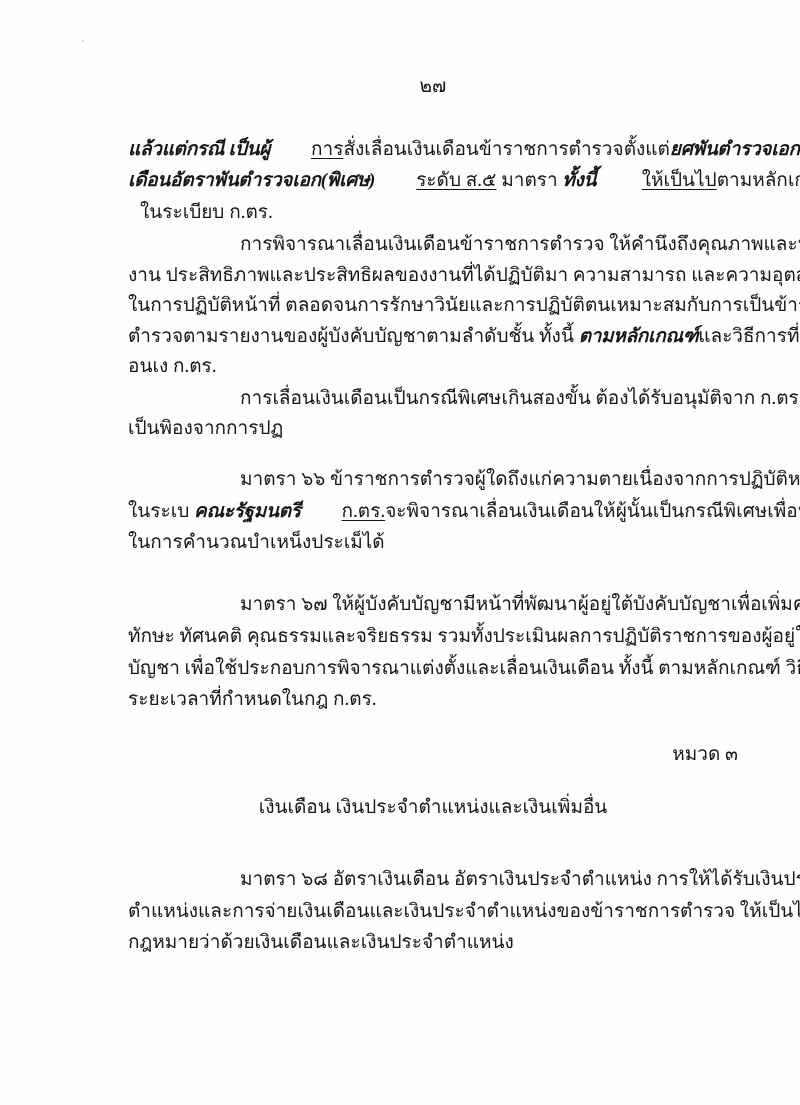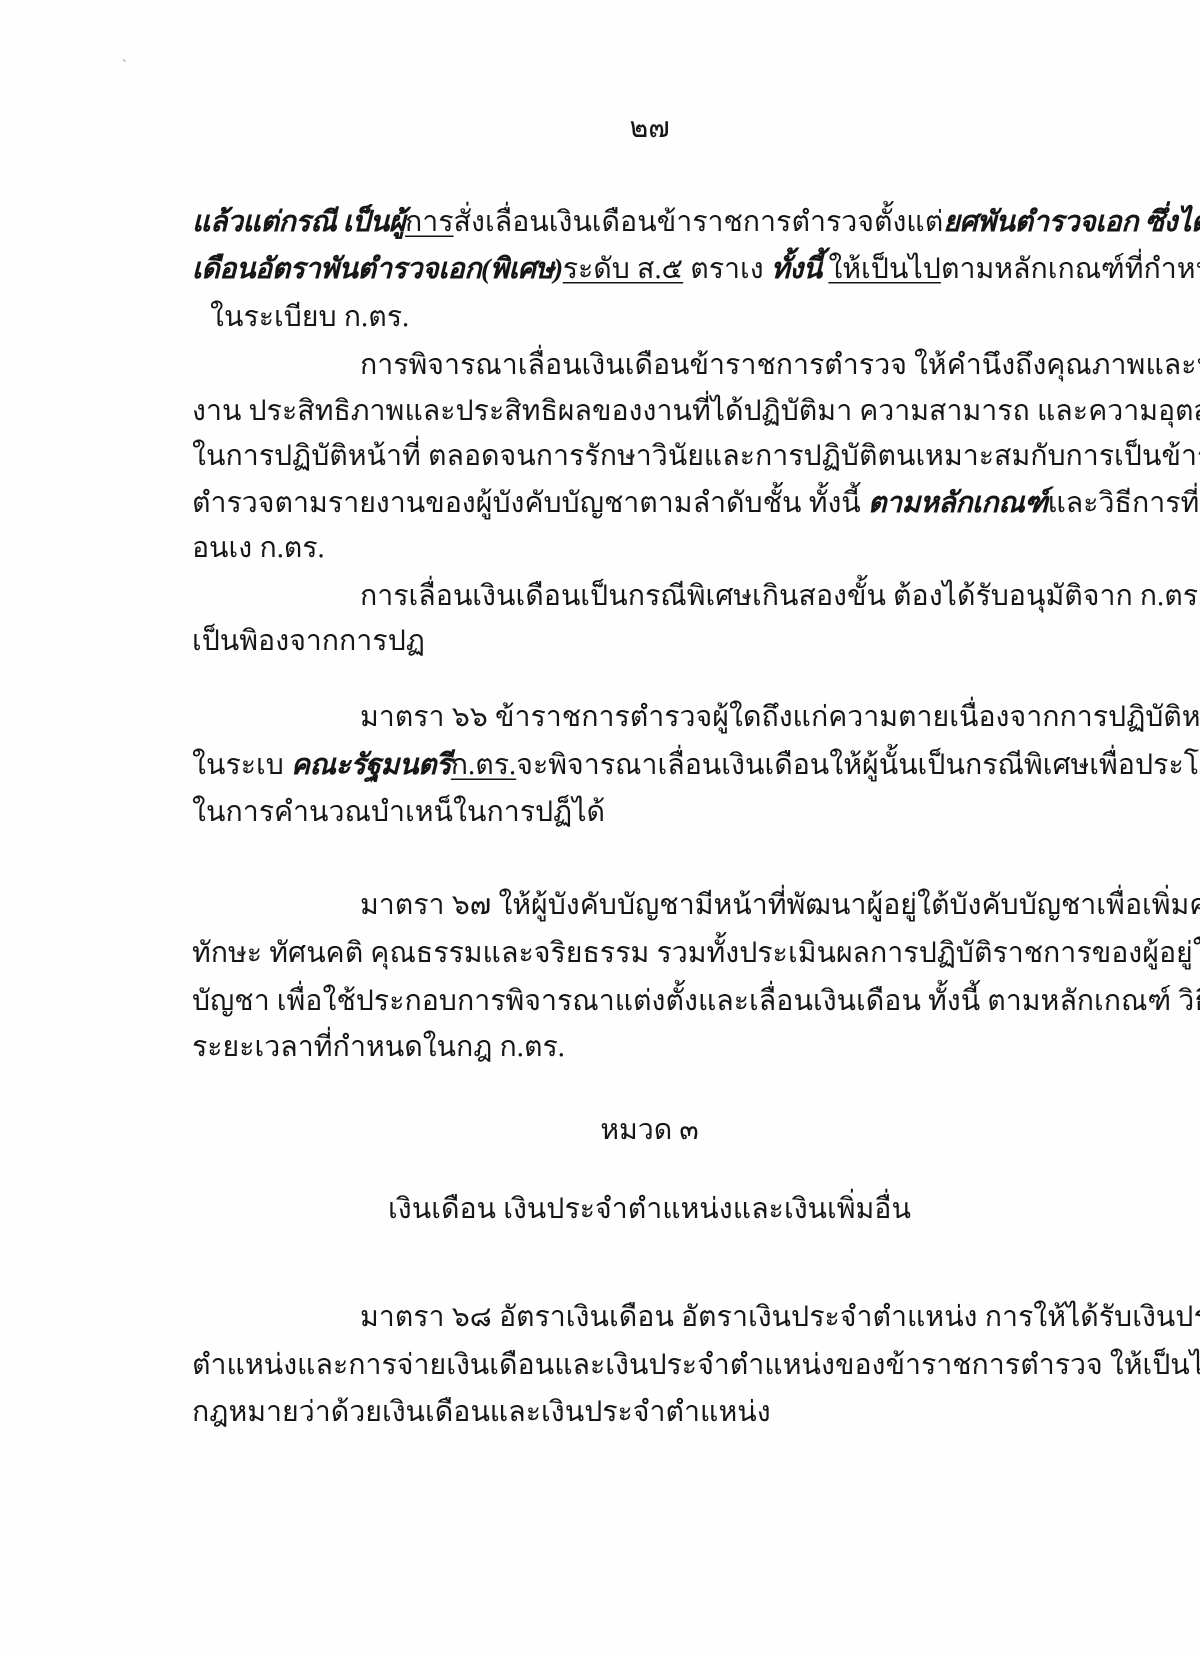--- a/index.html
+++ b/index.html
@@ -23,53 +23,53 @@
     white-space: nowrap;
     line-height: 26px;
   }
   .line.center {
     left: 128px;
     width: 610px;
     text-align: center;
   }
   .run-r  { font-weight: 400; font-style: normal; }
   .run-bi { font-weight: 700; font-style: italic; letter-spacing: -0.3px; }
-  .run-u  { font-weight: 400; text-decoration: underline; text-underline-offset: 3px; }
+  .run-u  { font-weight: 400; text-decoration: underline; text-underline-offset: 3px; padding-left: 41px; }
   .speckle {
     position: absolute;
     left: 81px;
     top: 40px;
     width: 7px;
     height: 9px;
     color: #9a9a9a;
     font-size: 11px;
     line-height: 9px;
   }
 </style>
 </head>
 <body>
 
 <div class="page" style="background: rgb(254, 254, 254); color: rgb(22, 22, 22);">
   <span class="speckle">ˋ</span>
 <div class="line center" style="top: 73px;"><span class="run-r">๒๗</span></div>
     <div class="line" style="top: 136px; left: 128px;"><span class="run-bi">แล้วแต่กรณี เป็นผู้</span><span class="run-u">การ</span><span class="run-r">สั่งเลื่อนเงินเดือนข้าราชการตำรวจตั้งแต่</span><span class="run-bi">ยศพันตำรวจเอก ซึ่งได้รับเงิน</span></div>
-    <div class="line" style="top: 167px; left: 128px;"><span class="run-bi">เดือนอัตราพันตำรวจเอก(พิเศษ)</span><span class="run-u">ระดับ ส.๕</span><span class="run-r"> ตราเง </span><span class="run-bi">ทั้งนี้ </span><span class="run-u">ให้เป็นไป</span><span class="run-r">ตามหลักเกณฑ์ที่กำหนด</span></div>
+    <div class="line" style="top: 167px; left: 128px;"><span class="run-bi">เดือนอัตราพันตำรวจเอก(พิเศษ)</span><span class="run-u">ระดับ ส.๕</span><span class="run-r"> มาตรา </span><span class="run-bi">ทั้งนี้ </span><span class="run-u">ให้เป็นไป</span><span class="run-r">ตามหลักเกณฑ์ที่กำหนด</span></div>
     <div class="line" style="top: 199px; left: 128px; margin-left: 12px;"><span class="run-r">ในระเบียบ ก.ตร.</span></div>
     <div class="line" style="top: 231px; left: 240px;"><span class="run-r">การพิจารณาเลื่อนเงินเดือนข้าราชการตำรวจ ให้คำนึงถึงคุณภาพและปริมาณ</span></div>
     <div class="line" style="top: 262px; left: 128px;"><span class="run-r">งาน  ประสิทธิภาพและประสิทธิผลของงานที่ได้ปฏิบัติมา ความสามารถ และความอุตสาหะ</span></div>
     <div class="line" style="top: 292px; left: 128px;"><span class="run-r">ในการปฏิบัติหน้าที่ ตลอดจนการรักษาวินัยและการปฏิบัติตนเหมาะสมกับการเป็นข้าราชการ</span></div>
     <div class="line" style="top: 323px; left: 128px;"><span class="run-r">ตำรวจตามรายงานของผู้บังคับบัญชาตามลำดับชั้น  ทั้งนี้ </span><span class="run-bi">ตามหลักเกณฑ์</span><span class="run-r">และวิธีการที่กำหนด</span></div>
     <div class="line" style="top: 353px; left: 128px;"><span class="run-r">อนเง ก.ตร.</span></div>
     <div class="line" style="top: 385px; left: 240px;"><span class="run-r">การเลื่อนเงินเดือนเป็นกรณีพิเศษเกินสองขั้น ต้องได้รับอนุมัติจาก ก.ตร.</span></div>
     <div class="line" style="top: 415px; left: 128px;"><span class="run-r">เป็นพิองจากการปฏ</span></div>
     <div class="line" style="top: 466px; left: 240px;"><span class="run-r">มาตรา ๖๖  ข้าราชการตำรวจผู้ใดถึงแก่ความตายเนื่องจากการปฏิบัติหน้าที่</span></div>
     <div class="line" style="top: 498px; left: 128px;"><span class="run-r">ในระเบ </span><span class="run-bi">คณะรัฐมนตรี</span><span class="run-u">ก.ตร.</span><span class="run-r">จะพิจารณาเลื่อนเงินเดือนให้ผู้นั้นเป็นกรณีพิเศษเพื่อประโยชน์</span></div>
-    <div class="line" style="top: 529px; left: 128px;"><span class="run-r">ในการคำนวณบำเหน็ในการปฏ็ได้</span></div>
+    <div class="line" style="top: 529px; left: 128px;"><span class="run-r">ในการคำนวณบำเหน็งประเม็ได้</span></div>
     <div class="line" style="top: 591px; left: 240px;"><span class="run-r">มาตรา ๖๗  ให้ผู้บังคับบัญชามีหน้าที่พัฒนาผู้อยู่ใต้บังคับบัญชาเพื่อเพิ่มความรู้</span></div>
     <div class="line" style="top: 623px; left: 128px;"><span class="run-r">ทักษะ ทัศนคติ คุณธรรมและจริยธรรม รวมทั้งประเมินผลการปฏิบัติราชการของผู้อยู่ใต้บังคับ</span></div>
     <div class="line" style="top: 655px; left: 128px;"><span class="run-r">บัญชา เพื่อใช้ประกอบการพิจารณาแต่งตั้งและเลื่อนเงินเดือน  ทั้งนี้ ตามหลักเกณฑ์ วิธีการและ</span></div>
     <div class="line" style="top: 686px; left: 128px; text-align: center;"><span class="run-r">ระยะเวลาที่กำหนดในกฎ ก.ตร.</span></div>
-    <div class="line center" style="top: 741px;"><span class="run-r">หมวด ๓</span></div>
+    <div class="line center" style="top: 741px; text-align: right;"><span class="run-r">หมวด ๓</span></div>
     <div class="line center" style="top: 794px;"><span class="run-r">เงินเดือน เงินประจำตำแหน่งและเงินเพิ่มอื่น</span></div>
     <div class="line" style="top: 866px; left: 240px;"><span class="run-r">มาตรา ๖๘  อัตราเงินเดือน อัตราเงินประจำตำแหน่ง การให้ได้รับเงินประจำ</span></div>
     <div class="line" style="top: 898px; left: 128px;"><span class="run-r">ตำแหน่งและการจ่ายเงินเดือนและเงินประจำตำแหน่งของข้าราชการตำรวจ ให้เป็นไปตาม</span></div>
     <div class="line" style="top: 929px; left: 128px;"><span class="run-r">กฎหมายว่าด้วยเงินเดือนและเงินประจำตำแหน่ง</span></div>
   </div>
 
 </body></html>

